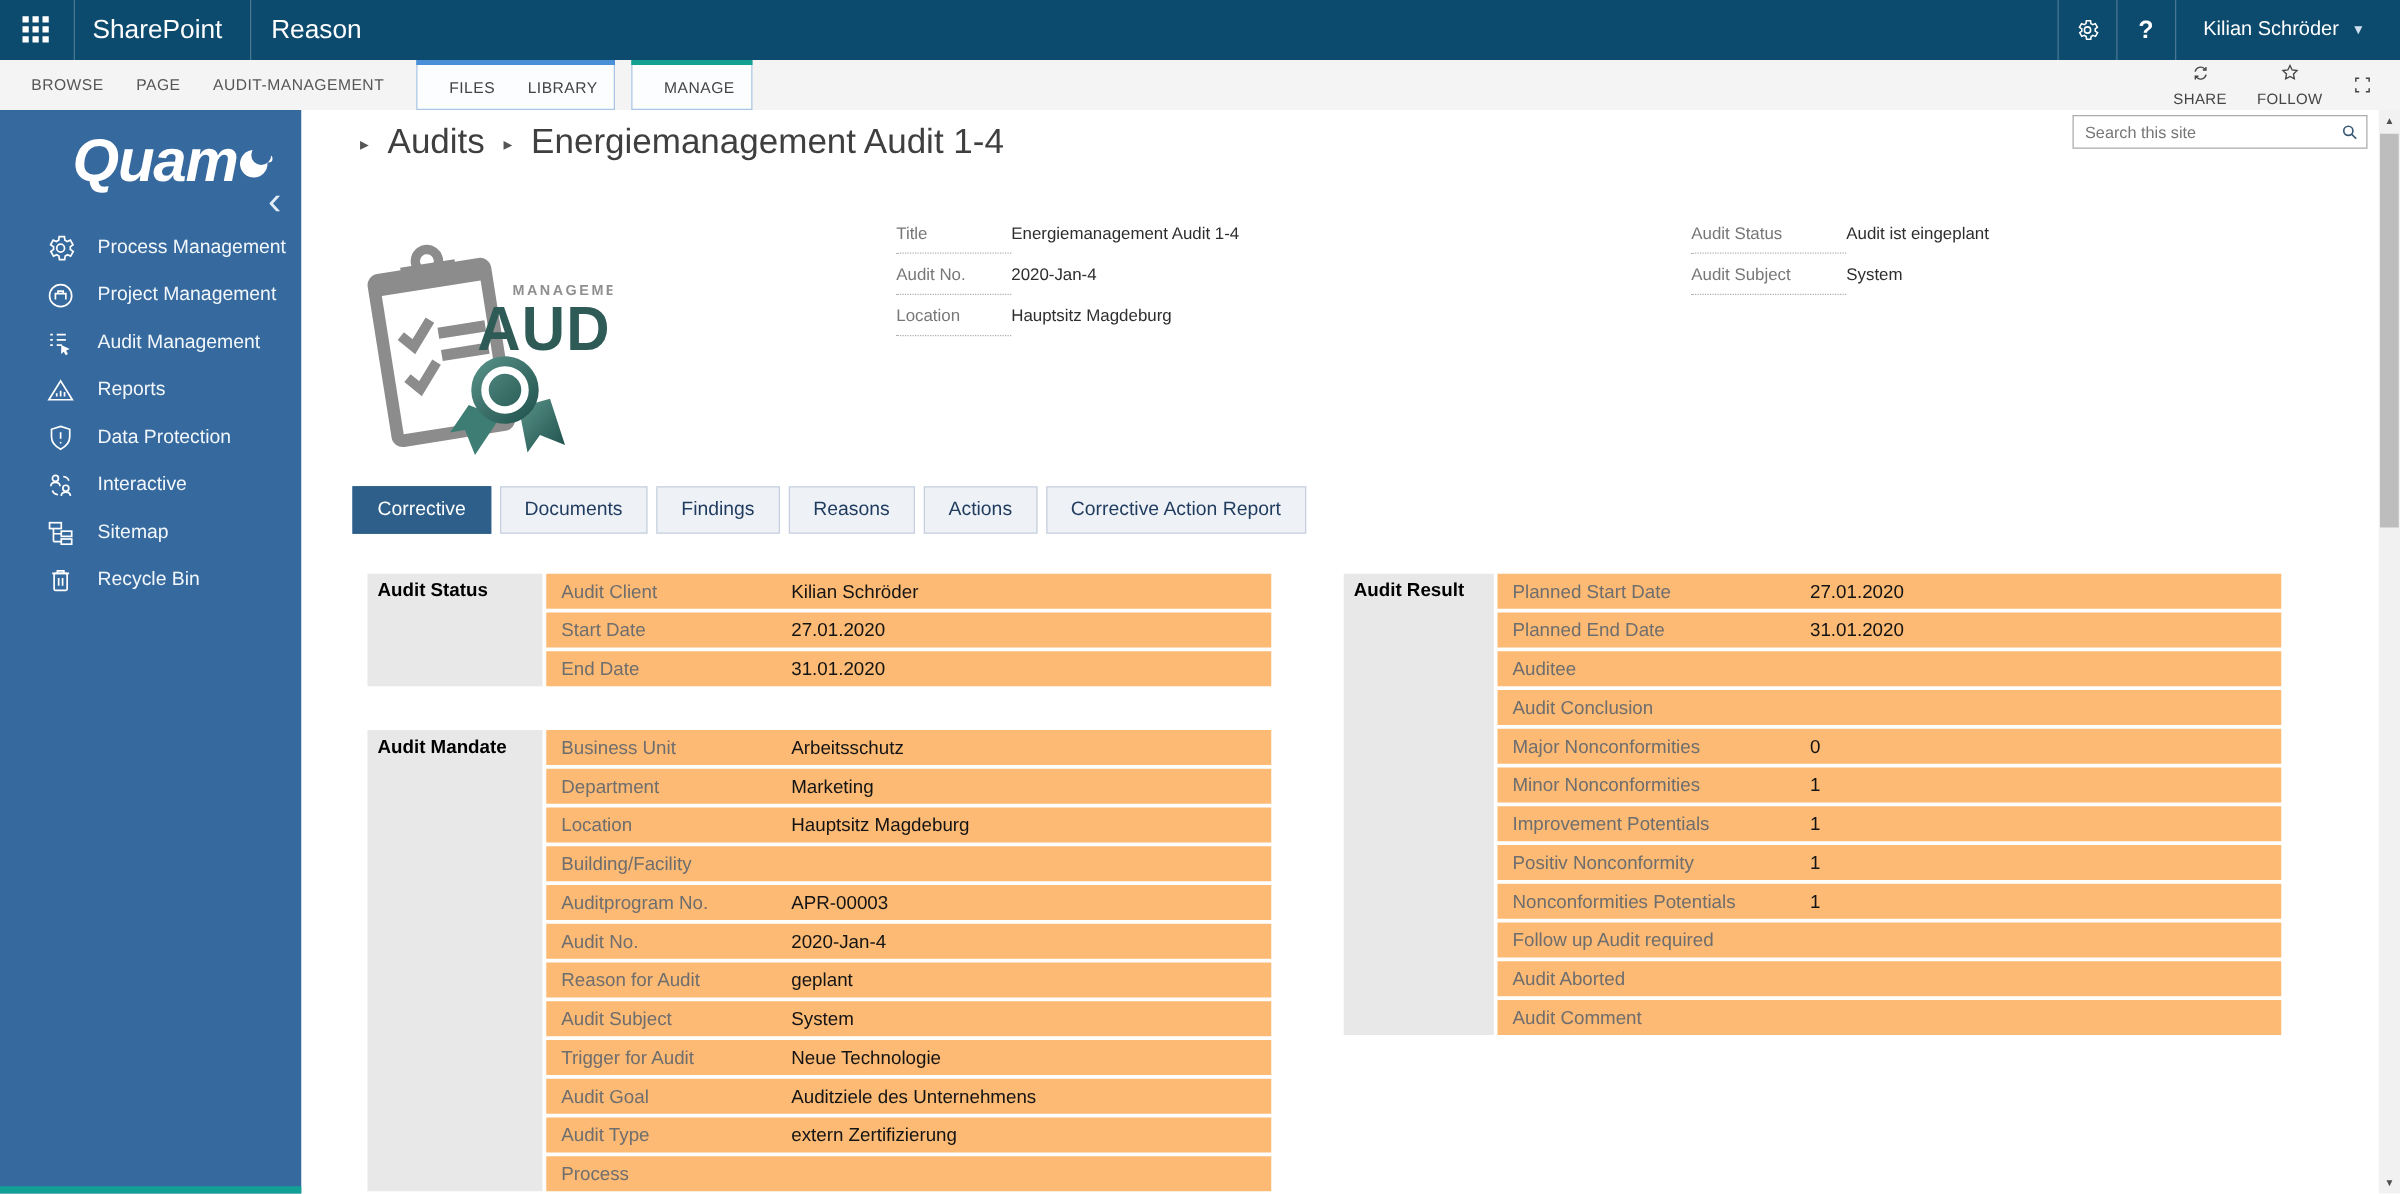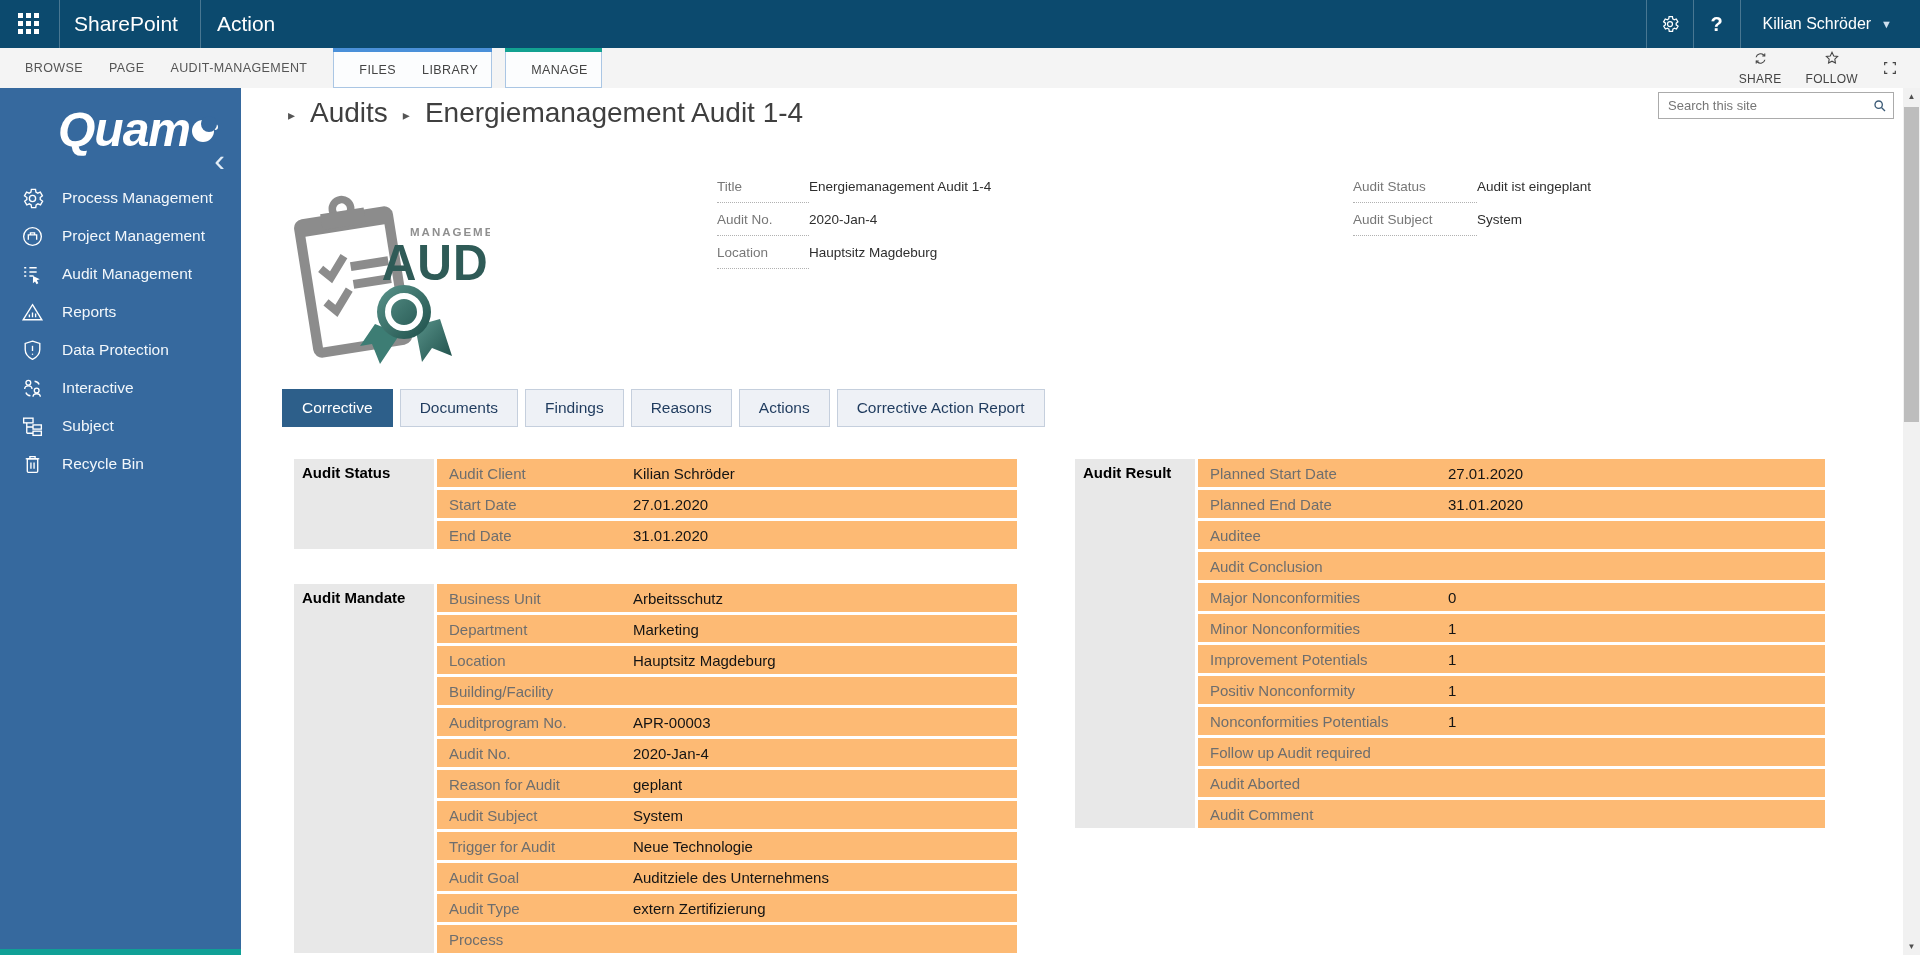--- a/index.html
+++ b/index.html
@@ -33,21 +33,21 @@
   .ricon { display:flex; }
 
   
   .sidebar { position:absolute; top:88px; left:0; bottom:0; width:241px; background:#36699e; color:#fff; }
   .quam { position:absolute; top:14px; left:14px; font-size:48px; font-style:italic; font-weight:bold; letter-spacing:-1px; display:flex; align-items:flex-start;margin-left:44px; }
   .quam-moon { position:relative; width:24px; height:24px; margin:18px 0 0 2px; }
   .quam-moon::before { content:""; position:absolute; left:0; top:0; width:22px; height:22px; border-radius:50%; background:#fff; }
   .quam-moon::after { content:""; position:absolute; left:9px; top:-4px; width:16px; height:16px; border-radius:50%; background:#36699e; }
   .quam-dot { position:absolute; right:-2px; top:4px; width:6px; height:6px; border-radius:50%; background:#fff; }
   .collapse { position:absolute; top:56px; right:16px; font-size:32px; font-weight:200; color:#e3edf6; cursor:pointer; line-height:1; }
-  .nav { position:absolute; top:91px; left:0; right:0; }
+  .nav { position:absolute; top:91px; left:16px; right:0; }
   .nav-item { height:38px; display:flex; align-items:center; gap:17px; padding-left:19px; cursor:pointer; }
   .nav-ico { width:26px; height:26px; flex:0 0 26px; display:flex; align-items:center; justify-content:center; }
   .nav-lbl { font-size:15.5px; color:#f2f7fb; }
   .sidebar-strip { position:absolute; left:0; bottom:0; width:241px; height:6px; background:#10a096; }
 
   
   .search { position:absolute; top:92px; left:1658px; width:236px; height:27px; border:1px solid #ababab; background:#fff; display:flex; align-items:center; }
   .search input { flex:1; border:0; outline:0; padding:0 6px 0 9px; font-size:13px; color:#444; font-family:inherit; background:transparent; }
   .search input::placeholder { color:#767676; }
   .search-btn { width:26px; display:flex; justify-content:center; cursor:pointer; }
@@ -103,21 +103,21 @@
         <i></i>
         <i></i>
         <i></i>
         <i></i>
         <i></i>
         <i></i>
     </div>
     <div class="sb-div"></div>
     <div class="sb-brand">SharePoint</div>
     <div class="sb-div"></div>
-    <div class="sb-sect">Action</div>
+    <div class="sb-sect">Reason</div>
     <div class="sb-right">
       <div class="sb-div"></div>
       <div class="sb-iconbtn">
         <svg width="20" height="20" viewBox="0 0 24 24" fill="none" stroke="#fff" stroke-width="1.5">
           <path d="M19.4 13c.04-.33.06-.66.06-1s-.02-.67-.06-1l2.1-1.6-2-3.5-2.5 1a7.6 7.6 0 0 0-1.7-1l-.4-2.7h-4l-.4 2.7c-.6.25-1.17.6-1.7 1l-2.5-1-2 3.5L6.6 11c-.04.33-.06.66-.06 1s.02.67.06 1l-2.1 1.6 2 3.5 2.5-1c.53.4 1.1.75 1.7 1l.4 2.7h4l.4-2.7c.6-.25 1.17-.6 1.7-1l2.5 1 2-3.5z"></path>
           <circle cx="12" cy="12" r="3"></circle>
         </svg>
       </div>
       <div class="sb-div"></div>
       <div class="sb-iconbtn sb-help">?</div>
@@ -247,21 +247,21 @@
 
       <div class="nav-item">
         <span class="nav-ico">
           <svg width="25" height="25" viewBox="0 0 24 24" fill="none" stroke="#fff" stroke-width="1.3">
             <rect x="3.5" y="4" width="9" height="4.5"></rect>
             <path d="M6.5 8.5v10M6.5 12.5h6M6.5 18.5h6"></path>
             <rect x="12.5" y="10.5" width="8" height="4"></rect>
             <rect x="12.5" y="16.5" width="8" height="4"></rect>
           </svg>
         </span>
-        <span class="nav-lbl">Subject</span>
+        <span class="nav-lbl">Sitemap</span>
       </div>
 
       <div class="nav-item">
         <span class="nav-ico">
           <svg width="25" height="25" viewBox="0 0 24 24" fill="none" stroke="#fff" stroke-width="1.3">
             <path d="M5.5 6.5h13"></path>
             <path d="M9.5 6.5V4.5h5v2"></path>
             <rect x="7" y="6.5" width="10" height="13" rx="1"></rect>
             <path d="M10.5 10v6M13.5 10v6"></path>
           </svg>

